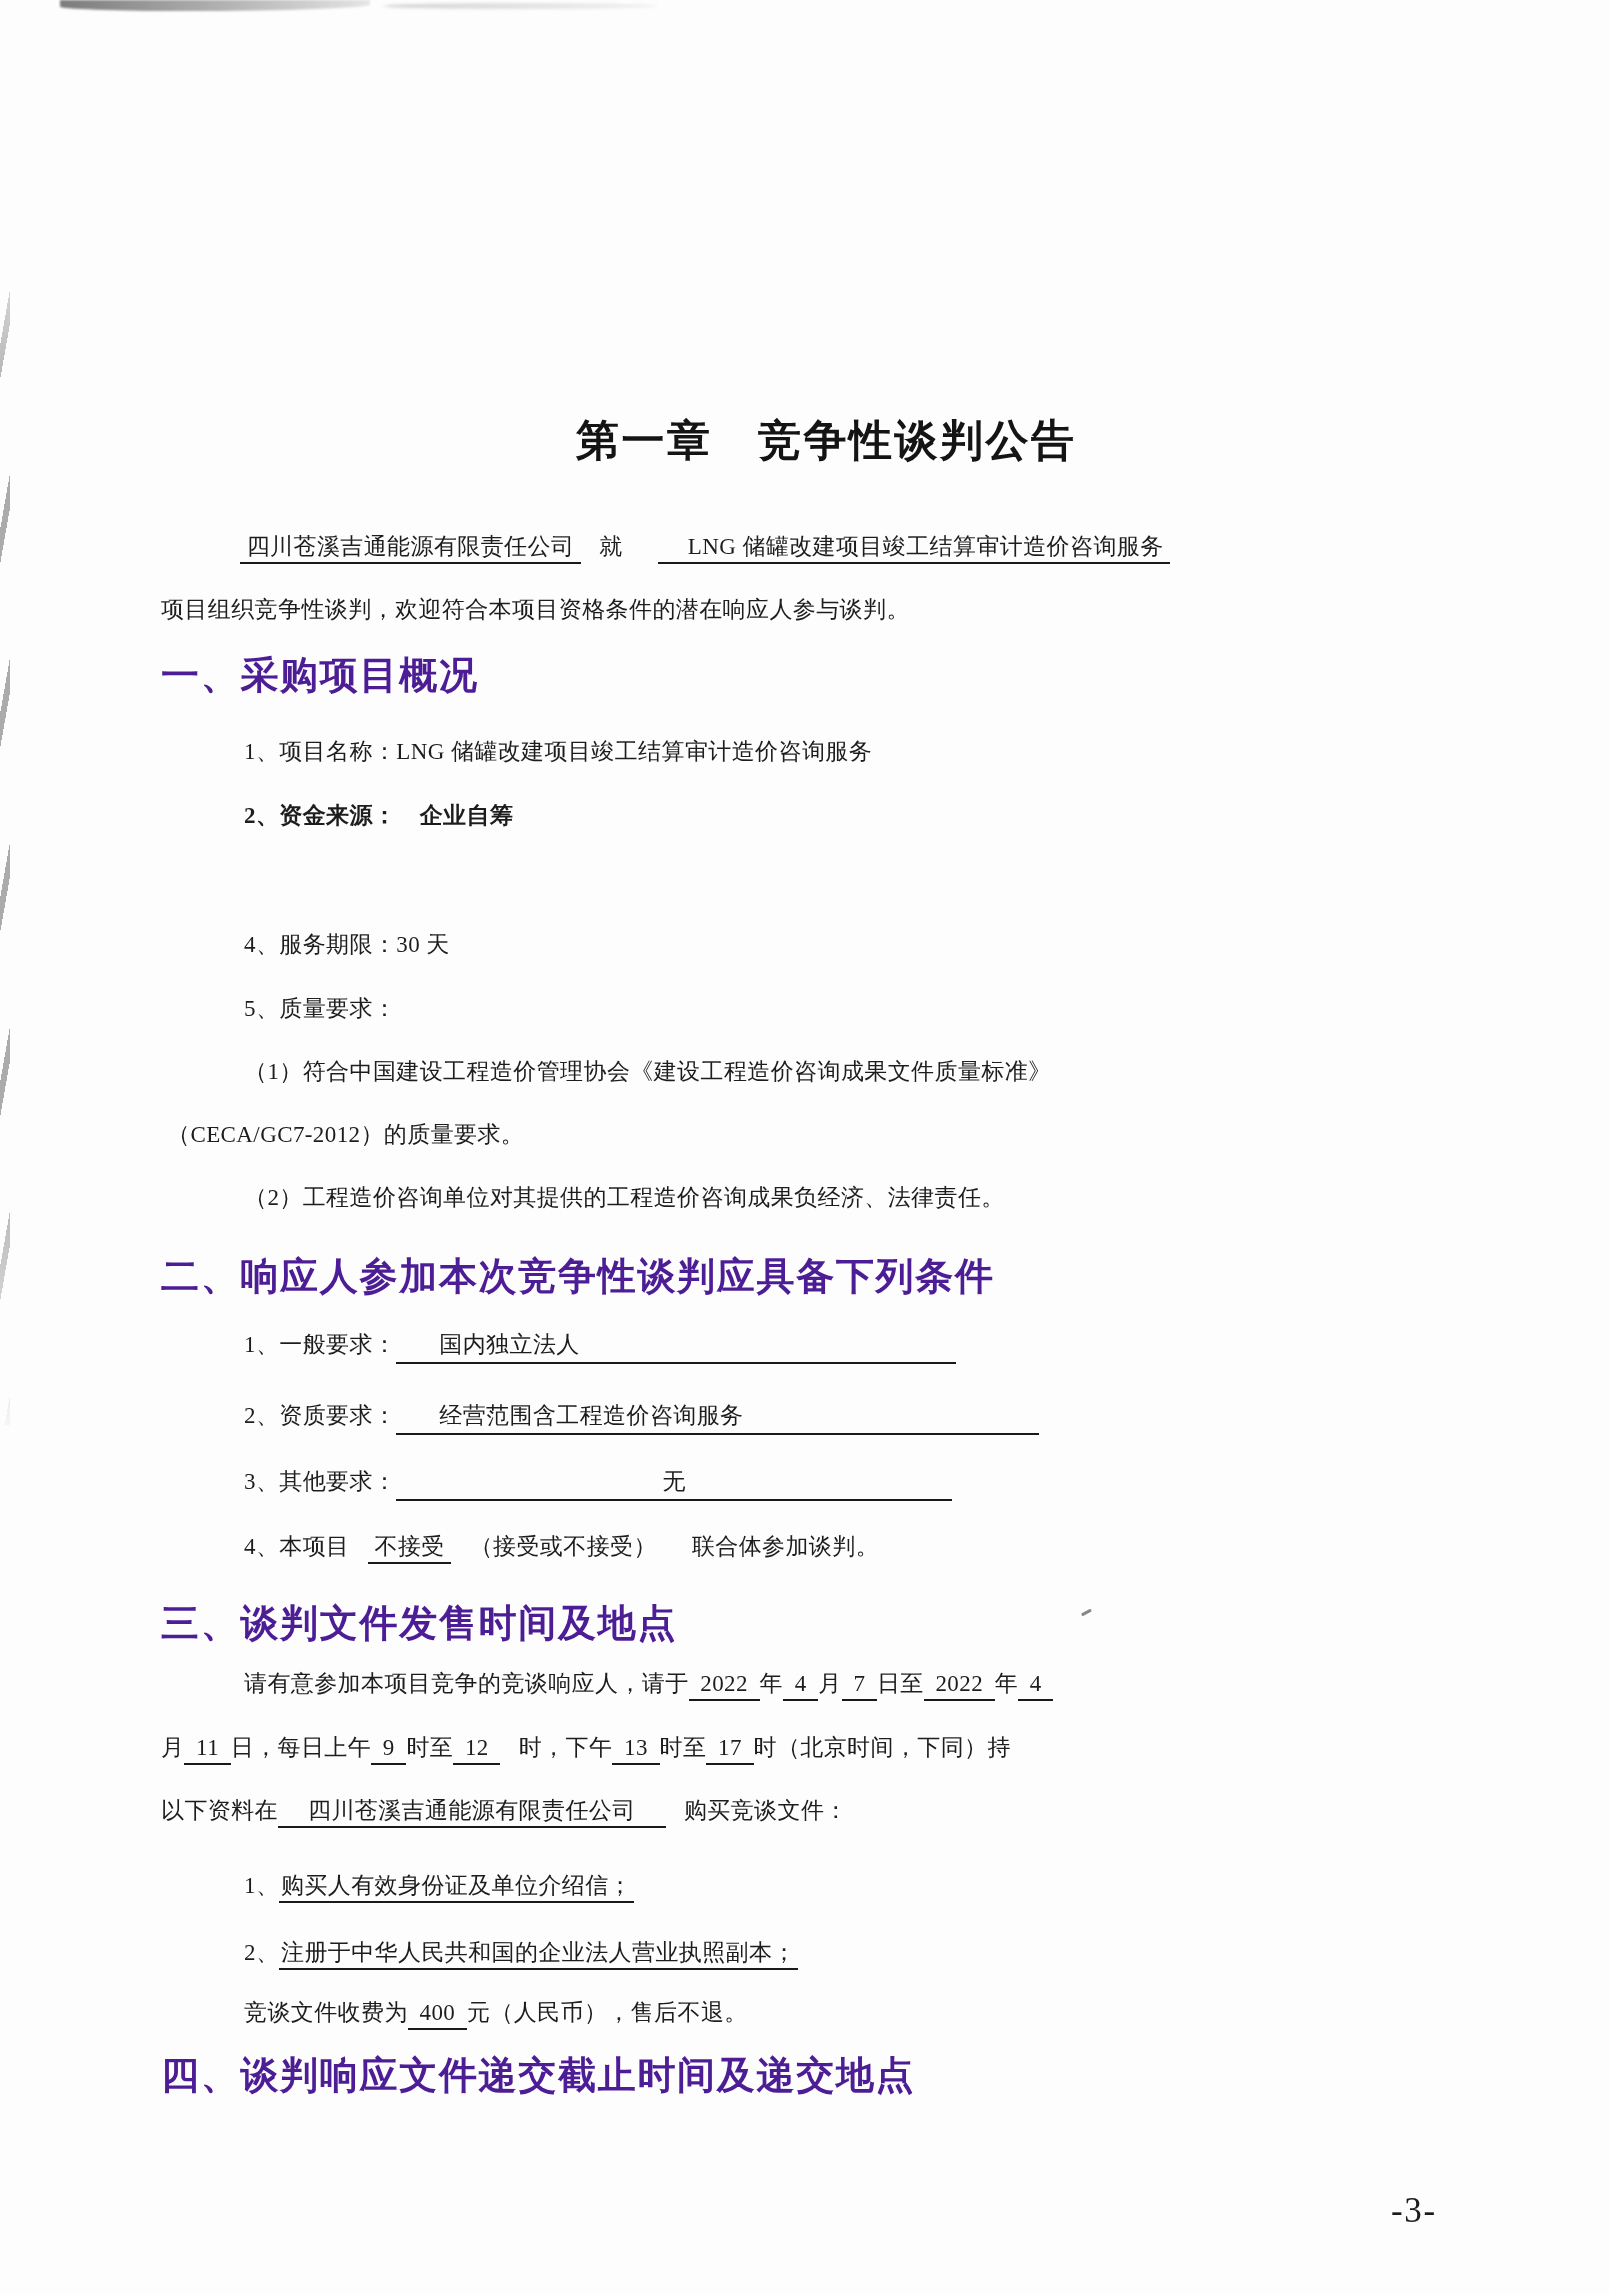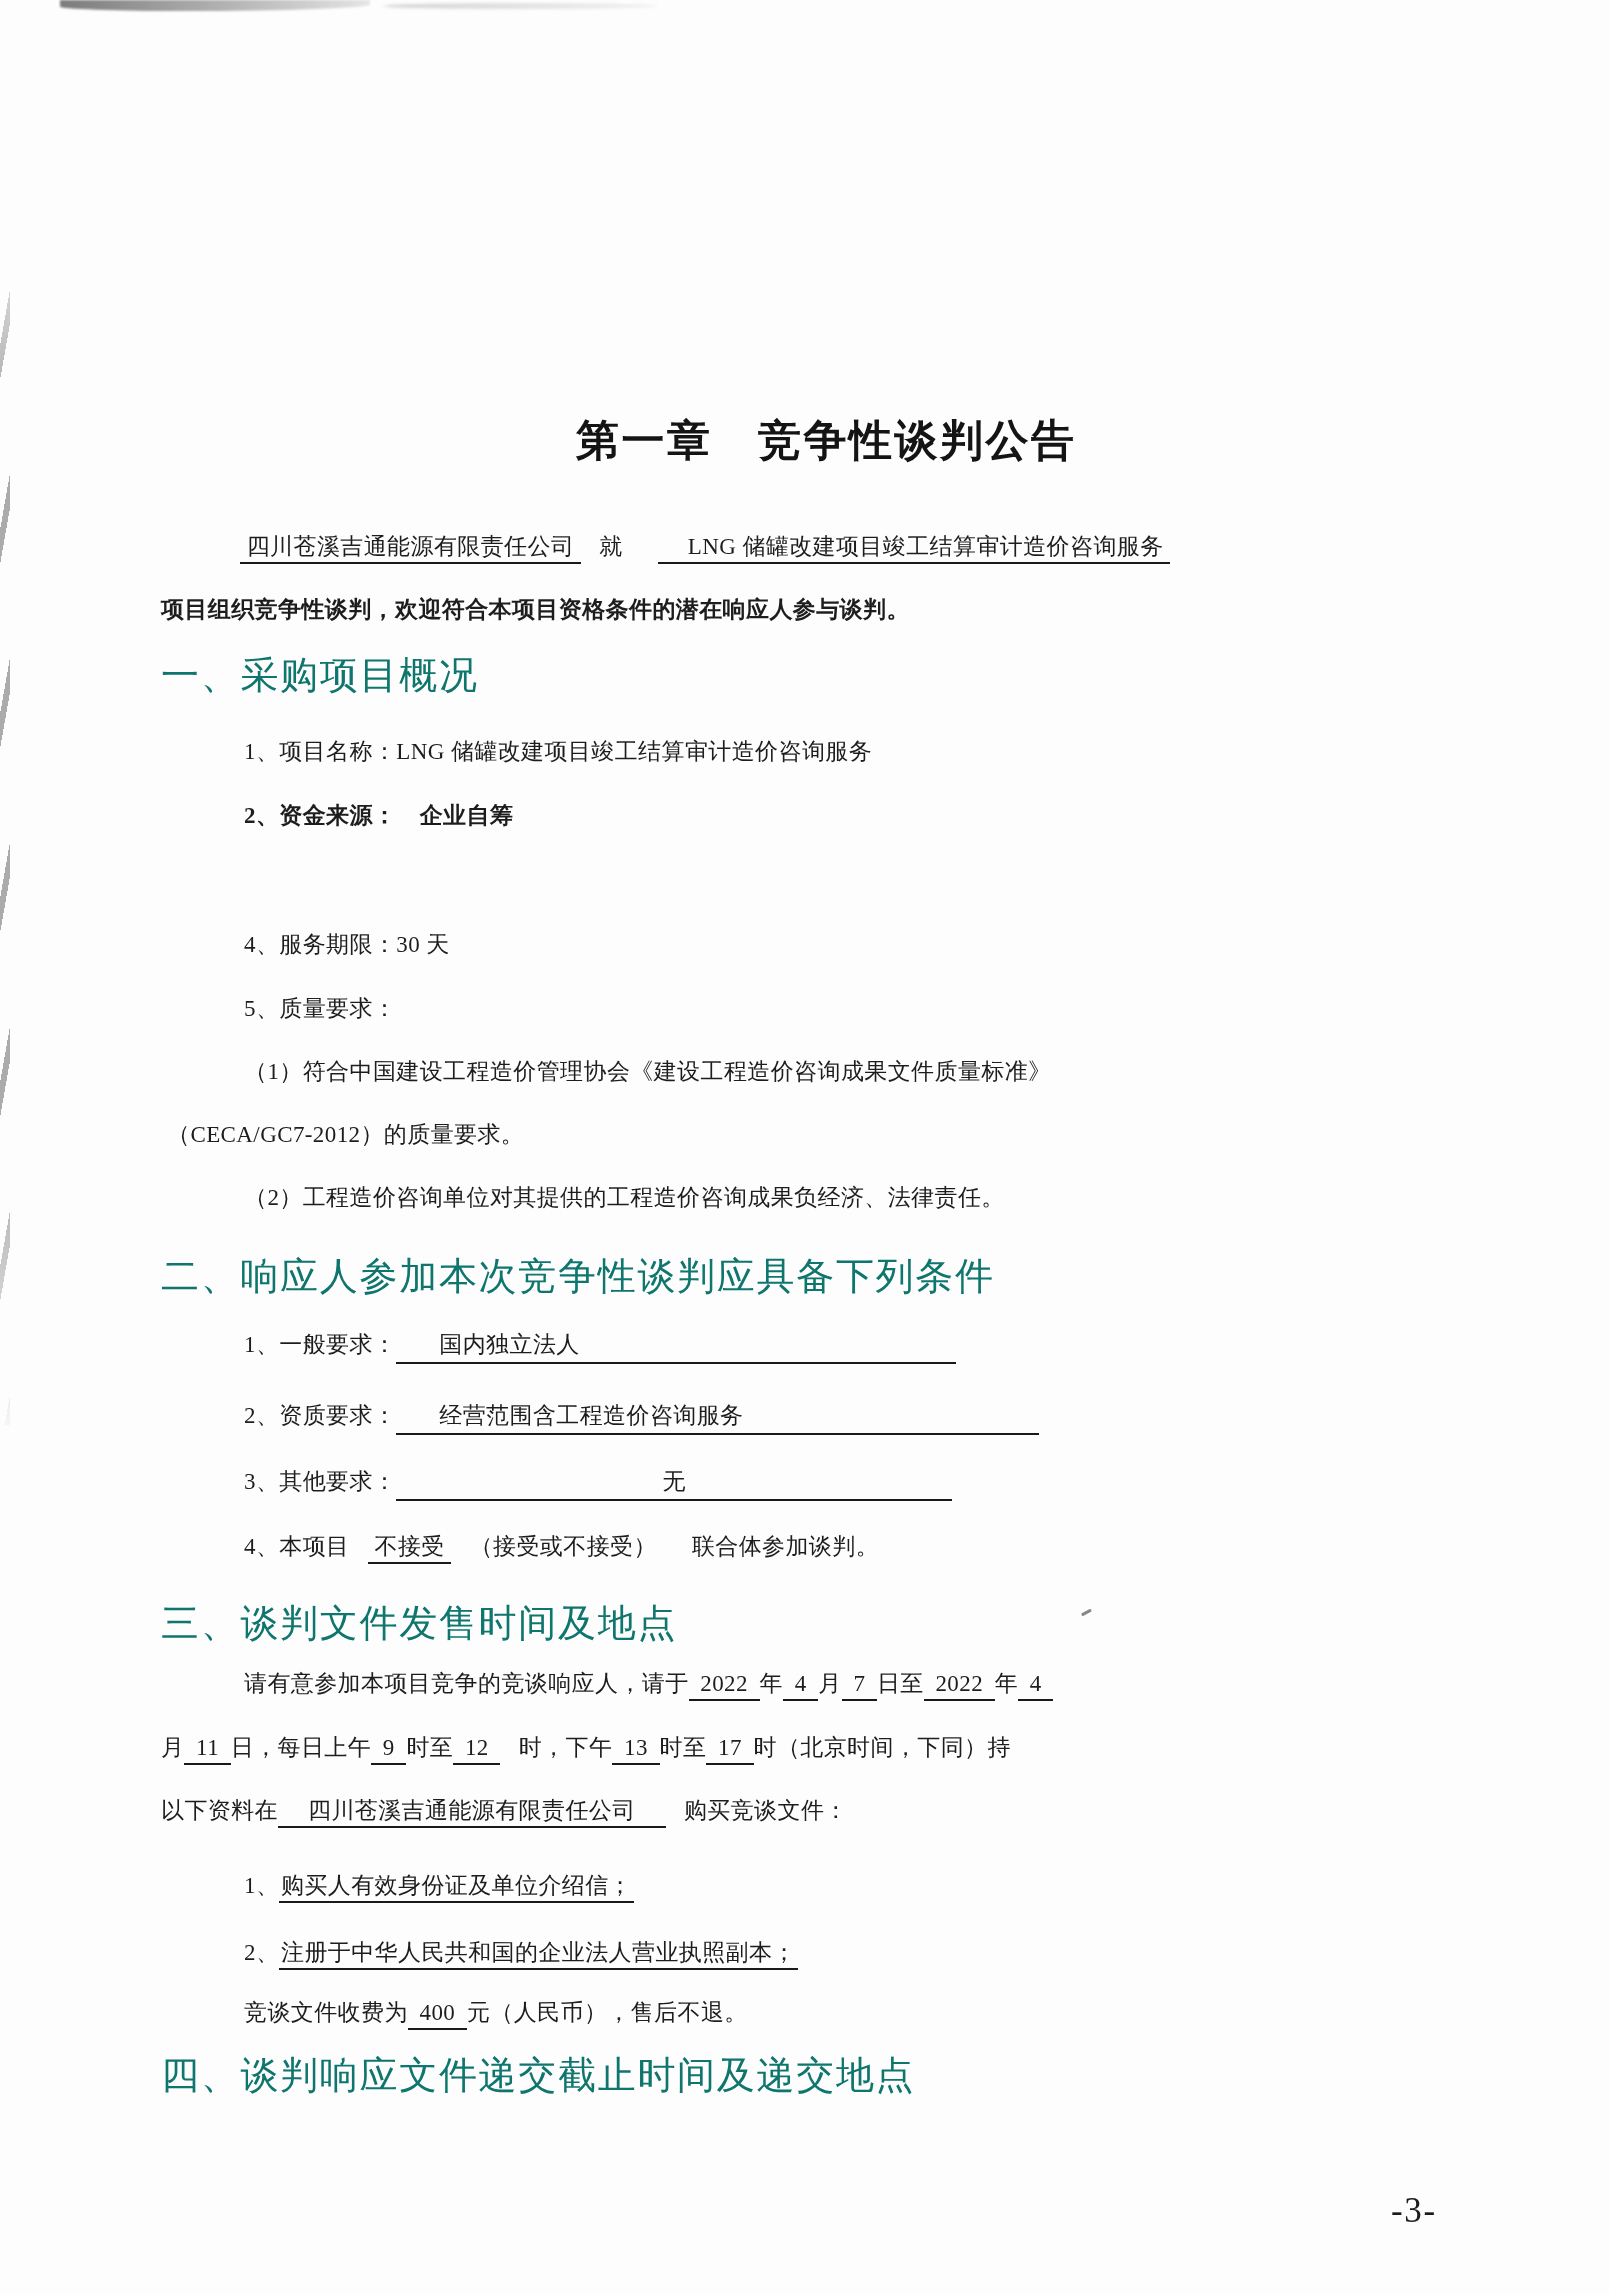--- a/index.html
+++ b/index.html
@@ -13,24 +13,24 @@
   }
   .line{
     position:absolute;
     white-space:nowrap;
     font-size:23px;
     letter-spacing:0.4px;
     line-height:1.2;
   }
   .heading{
     font-family:"Liberation Sans","DejaVu Sans",sans-serif;
-    font-weight:400;
+    font-weight:700;
     font-size:38px;
     letter-spacing:1.7px;
-    color:#0f766e;
+    color:#4c1d95;
   }
   .title{
     left:0;right:0;
     text-align:center;
     font-family:"Liberation Sans","DejaVu Sans",sans-serif;
     font-weight:700;
     font-size:43px;
     letter-spacing:2.5px;
     transform:translateX(21.7px);
     color:#141414;
@@ -103,21 +103,21 @@
   <div class="smudge-top2"></div>
   <div class="edge-marks"></div>
   <div class="edge-fade"></div>
   <div class="speck"></div>
 
   <div class="line title" style="top:415px;">第一章　竞争性谈判公告</div>
 
   <div class="line" style="left:240px;top:533px;">
     <span class="u">四川苍溪吉通能源有限责任公司</span><span class="gap-s"></span><span>就</span><span class="gap-m"></span><span class="u">　LNG 储罐改建项目竣工结算审计造价咨询服务</span>
   </div>
-  <div class="line" style="left:161px;top:596px;font-weight:bold;">项目组织竞争性谈判，欢迎符合本项目资格条件的潜在响应人参与谈判。</div>
+  <div class="line" style="left:161px;top:596px;">项目组织竞争性谈判，欢迎符合本项目资格条件的潜在响应人参与谈判。</div>
 
   <div class="line heading" style="left:161px;top:653px;">一、采购项目概况</div>
   <div class="line" style="left:244px;top:738px;">1、项目名称：LNG 储罐改建项目竣工结算审计造价咨询服务</div>
   <div class="line" style="left:244px;top:802px;font-weight:bold;">2、资金来源：　企业自筹</div>
   <div class="line" style="left:244px;top:931px;">4、服务期限：30 天</div>
   <div class="line" style="left:244px;top:995px;">5、质量要求：</div>
   <div class="line" style="left:244px;top:1058px;">（1）符合中国建设工程造价管理协会《建设工程造价咨询成果文件质量标准》</div>
   <div class="line" style="left:167px;top:1121px;">（CECA/GC7-2012）的质量要求。</div>
   <div class="line" style="left:244px;top:1184px;">（2）工程造价咨询单位对其提供的工程造价咨询成果负经济、法律责任。</div>
 

